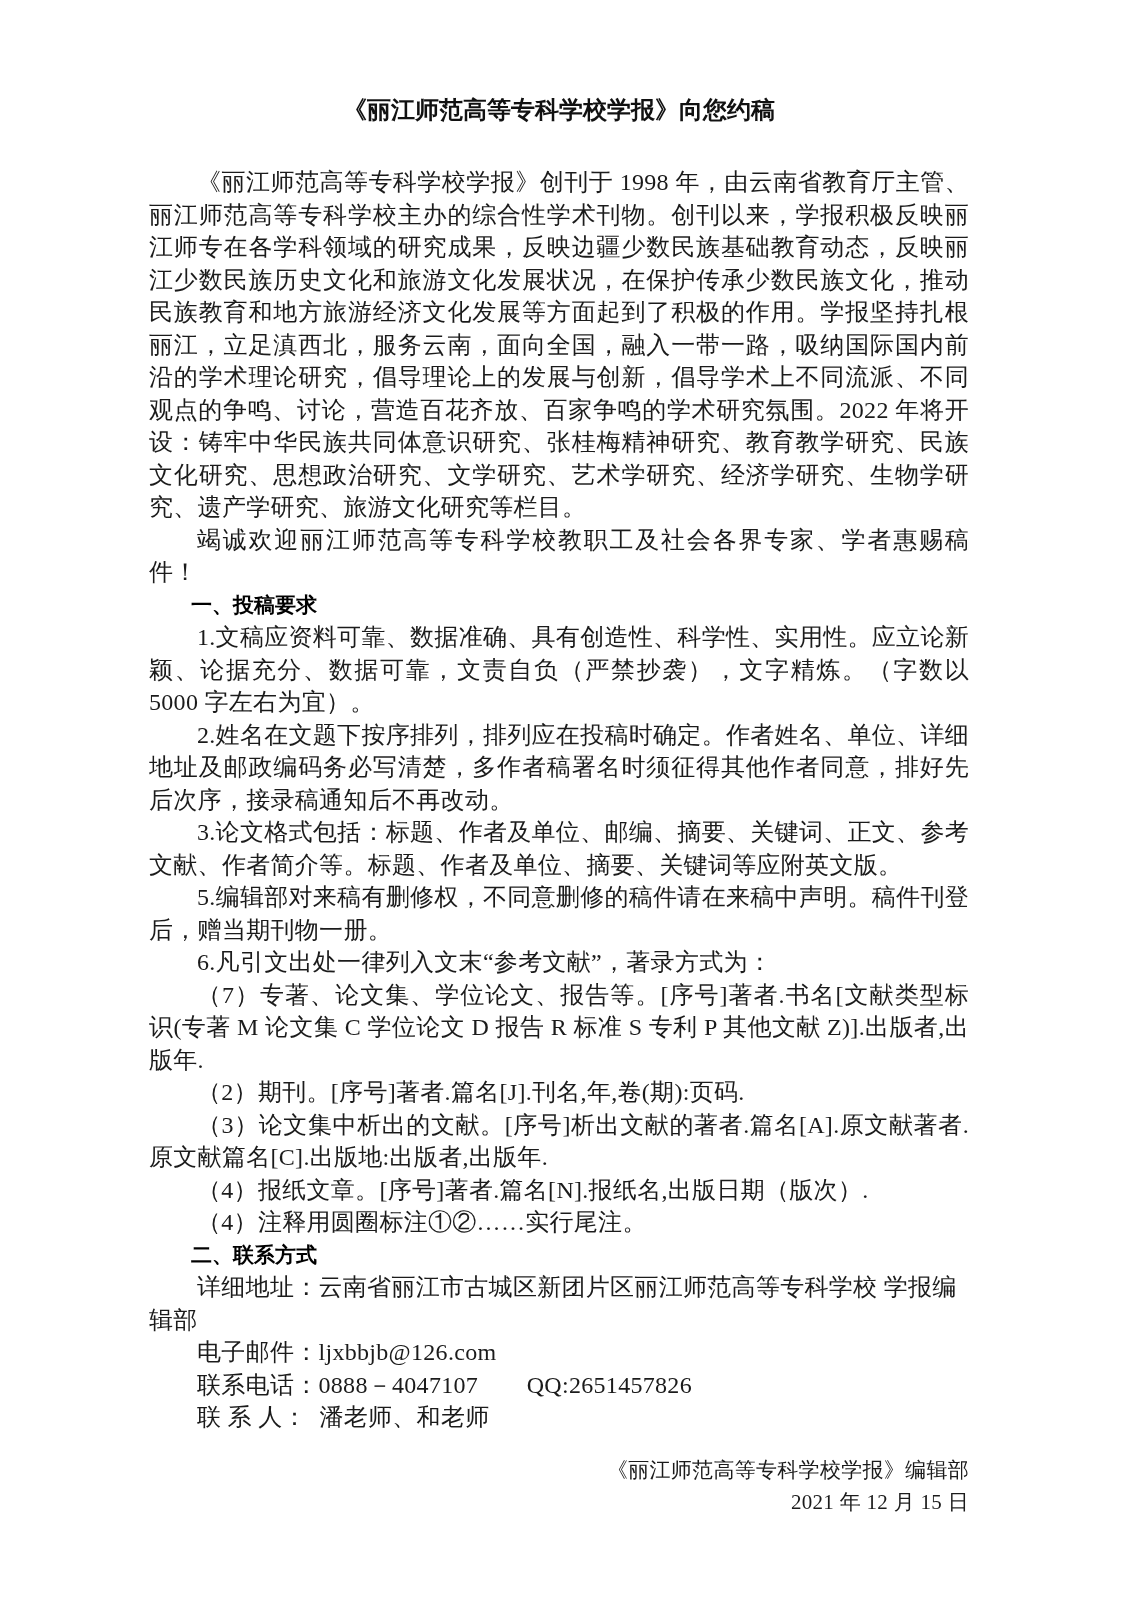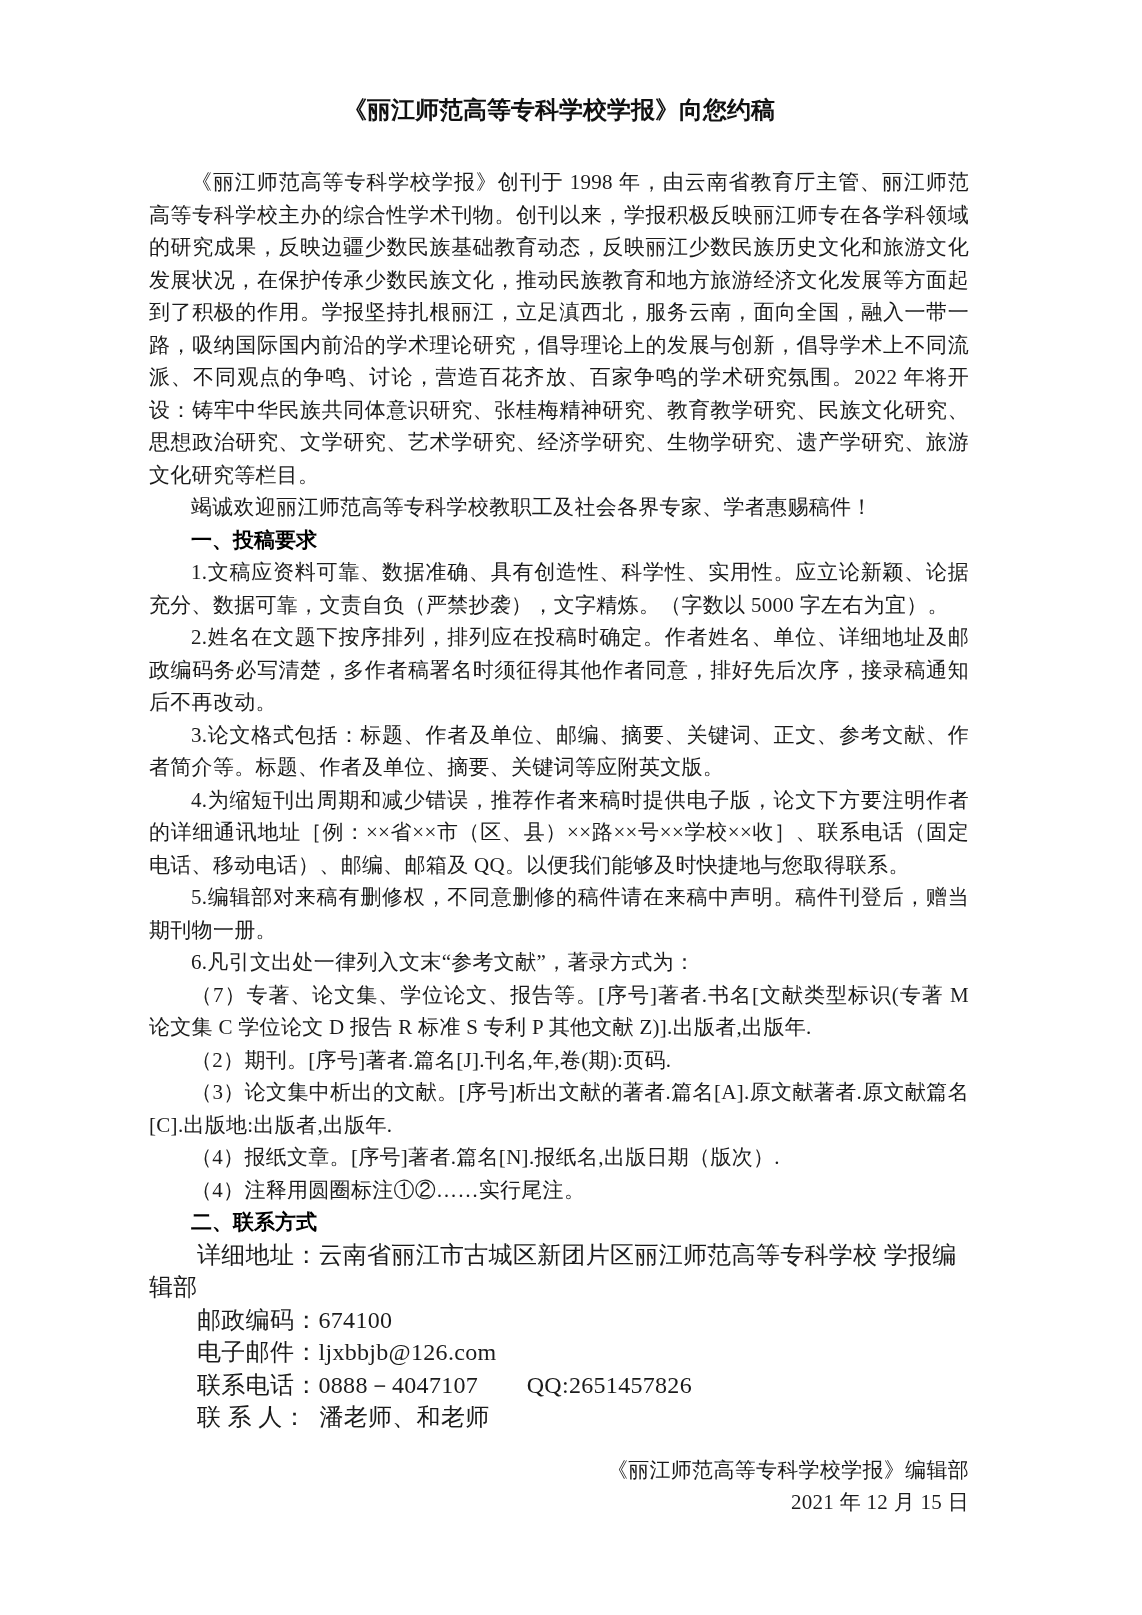--- a/index.html
+++ b/index.html
@@ -27,21 +27,21 @@
     font-family: "Liberation Sans", "DejaVu Sans", sans-serif;
     font-weight: 700;
     font-size: 24px;
     line-height: 36px;
     text-align: center;
     margin: 0 0 38px 0;
     color: #111;
   }
   p.body-par {
     margin: 0;
-    font-size: 21px;
+    font-size: 24px;
     line-height: 32.5px;
     text-align: justify;
     text-justify: inter-ideograph;
     text-indent: 2em;
     letter-spacing: 0.3px;
   }
   .sec-heading {
     font-family: "Liberation Sans", "DejaVu Sans", sans-serif;
     font-weight: 700;
     font-size: 21px;
@@ -78,33 +78,31 @@
     <h1 class="doc-title">《丽江师范高等专科学校学报》向您约稿</h1>
 
     <p class="body-par">《丽江师范高等专科学校学报》创刊于 1998 年，由云南省教育厅主管、丽江师范高等专科学校主办的综合性学术刊物。创刊以来，学报积极反映丽江师专在各学科领域的研究成果，反映边疆少数民族基础教育动态，反映丽江少数民族历史文化和旅游文化发展状况，在保护传承少数民族文化，推动民族教育和地方旅游经济文化发展等方面起到了积极的作用。学报坚持扎根丽江，立足滇西北，服务云南，面向全国，融入一带一路，吸纳国际国内前沿的学术理论研究，倡导理论上的发展与创新，倡导学术上不同流派、不同观点的争鸣、讨论，营造百花齐放、百家争鸣的学术研究氛围。2022 年将开设：铸牢中华民族共同体意识研究、张桂梅精神研究、教育教学研究、民族文化研究、思想政治研究、文学研究、艺术学研究、经济学研究、生物学研究、遗产学研究、旅游文化研究等栏目。</p>
     <p class="body-par">竭诚欢迎丽江师范高等专科学校教职工及社会各界专家、学者惠赐稿件！</p>
 
     <h2 class="sec-heading">一、投稿要求</h2>
 
     <p class="body-par">1.文稿应资料可靠、数据准确、具有创造性、科学性、实用性。应立论新颖、论据充分、数据可靠，文责自负（严禁抄袭），文字精炼。（字数以 5000 字左右为宜）。</p>
     <p class="body-par">2.姓名在文题下按序排列，排列应在投稿时确定。作者姓名、单位、详细地址及邮政编码务必写清楚，多作者稿署名时须征得其他作者同意，排好先后次序，接录稿通知后不再改动。</p>
     <p class="body-par">3.论文格式包括：标题、作者及单位、邮编、摘要、关键词、正文、参考文献、作者简介等。标题、作者及单位、摘要、关键词等应附英文版。</p>
-    <p class="body-par">4.为缩短刊出周期和减少错误，推荐作者来稿时提供电子版，论文下方要注明作者的详细通讯地址［例：××省××市（区、县）××路××号××学校××收］、联系电话（固定电话、移动电话）、邮编、邮箱及 QQ。以便我们能够及时快捷地与您取得联系。</p>
     <p class="body-par">5.编辑部对来稿有删修权，不同意删修的稿件请在来稿中声明。稿件刊登后，赠当期刊物一册。</p>
     <p class="body-par">6.凡引文出处一律列入文末“参考文献”，著录方式为：</p>
     <p class="body-par">（7）专著、论文集、学位论文、报告等。[序号]著者.书名[文献类型标识(专著 M 论文集 C 学位论文 D 报告 R 标准 S 专利 P 其他文献 Z)].出版者,出版年.</p>
     <p class="body-par">（2）期刊。[序号]著者.篇名[J].刊名,年,卷(期):页码.</p>
     <p class="body-par">（3）论文集中析出的文献。[序号]析出文献的著者.篇名[A].原文献著者.原文献篇名[C].出版地:出版者,出版年.</p>
     <p class="body-par">（4）报纸文章。[序号]著者.篇名[N].报纸名,出版日期（版次）.</p>
     <p class="body-par">（4）注释用圆圈标注①②……实行尾注。</p>
 
     <h2 class="sec-heading">二、联系方式</h2>
 
     <p class="contact-line">详细地址：云南省丽江市古城区新团片区丽江师范高等专科学校 学报编辑部</p>
-    <p class="contact-line">邮政编码：674100</p>
     <p class="contact-line">电子邮件：ljxbbjb@126.com</p>
     <p class="contact-line">联系电话：0888－4047107　　QQ:2651457826</p>
     <p class="contact-line">联 系 人：  潘老师、和老师</p>
 
     <div class="signature">
       <p>《丽江师范高等专科学校学报》编辑部</p>
       <p>2021 年 12 月 15 日</p>
     </div>
 
   </div>

